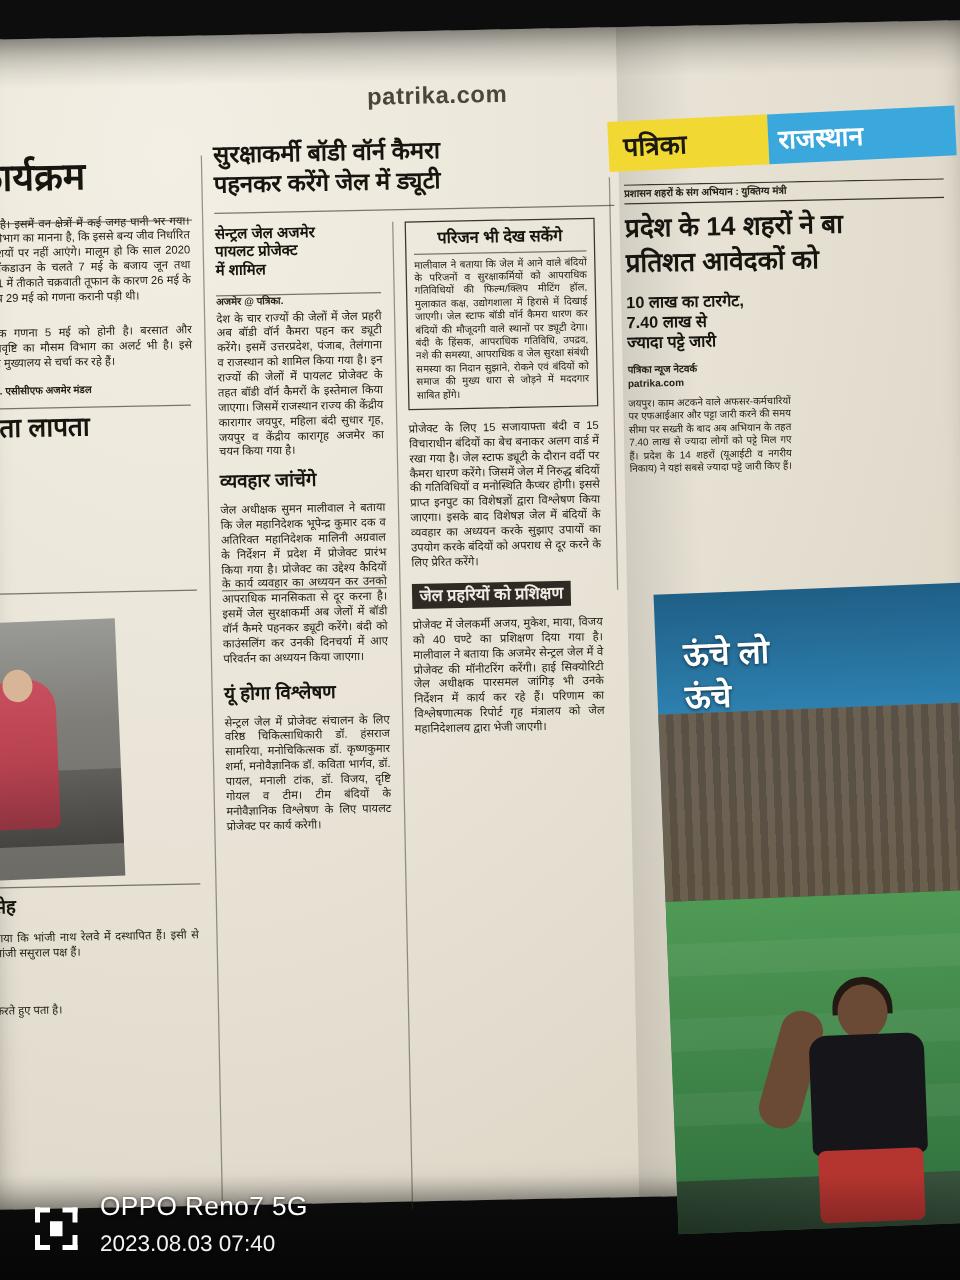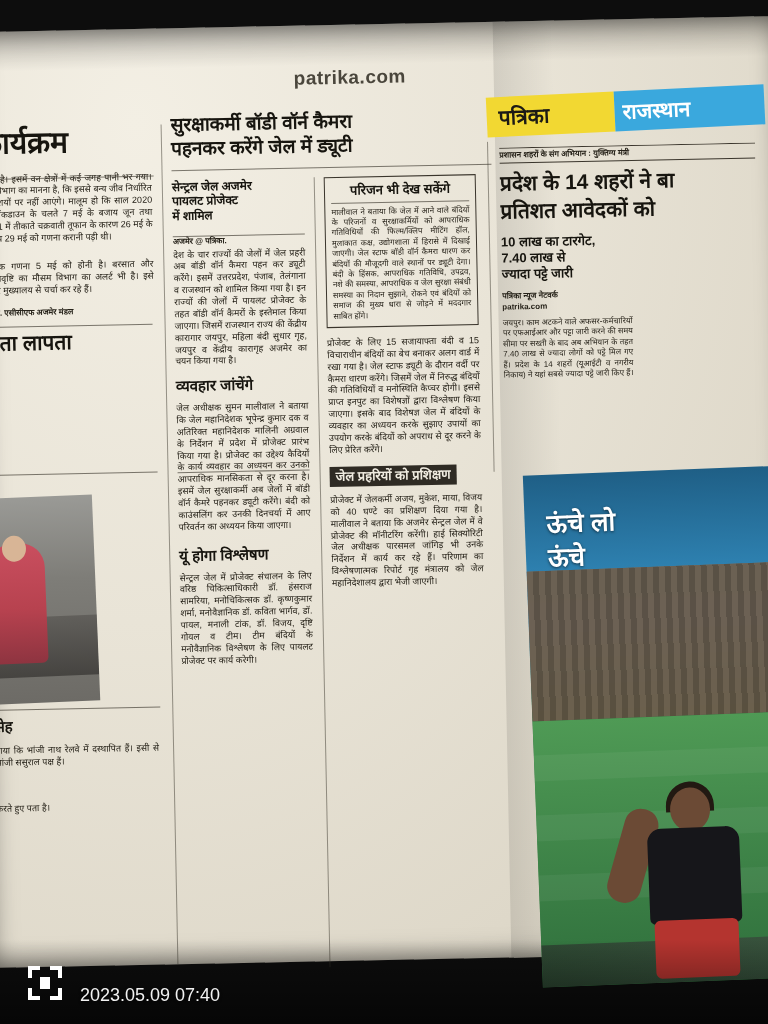--- a/index.html
+++ b/index.html
@@ -217,16 +217,17 @@
       <i class="a"></i>
         <i class="b"></i>
         <i class="c"></i>
         <i class="d"></i>
       <i class="e"></i>
         <i class="f"></i>
         <i class="g"></i>
         <i class="h"></i>
       <i class="dot"></i>
     </div>
-    <div id="wm-date">2023.05.09 07:40</div>
+    <div id="wm-model">OPPO Reno7 5G</div>
+    <div id="wm-date">2023.08.03 07:40</div>
   </div>
 
 </div>
 
 </body></html>

